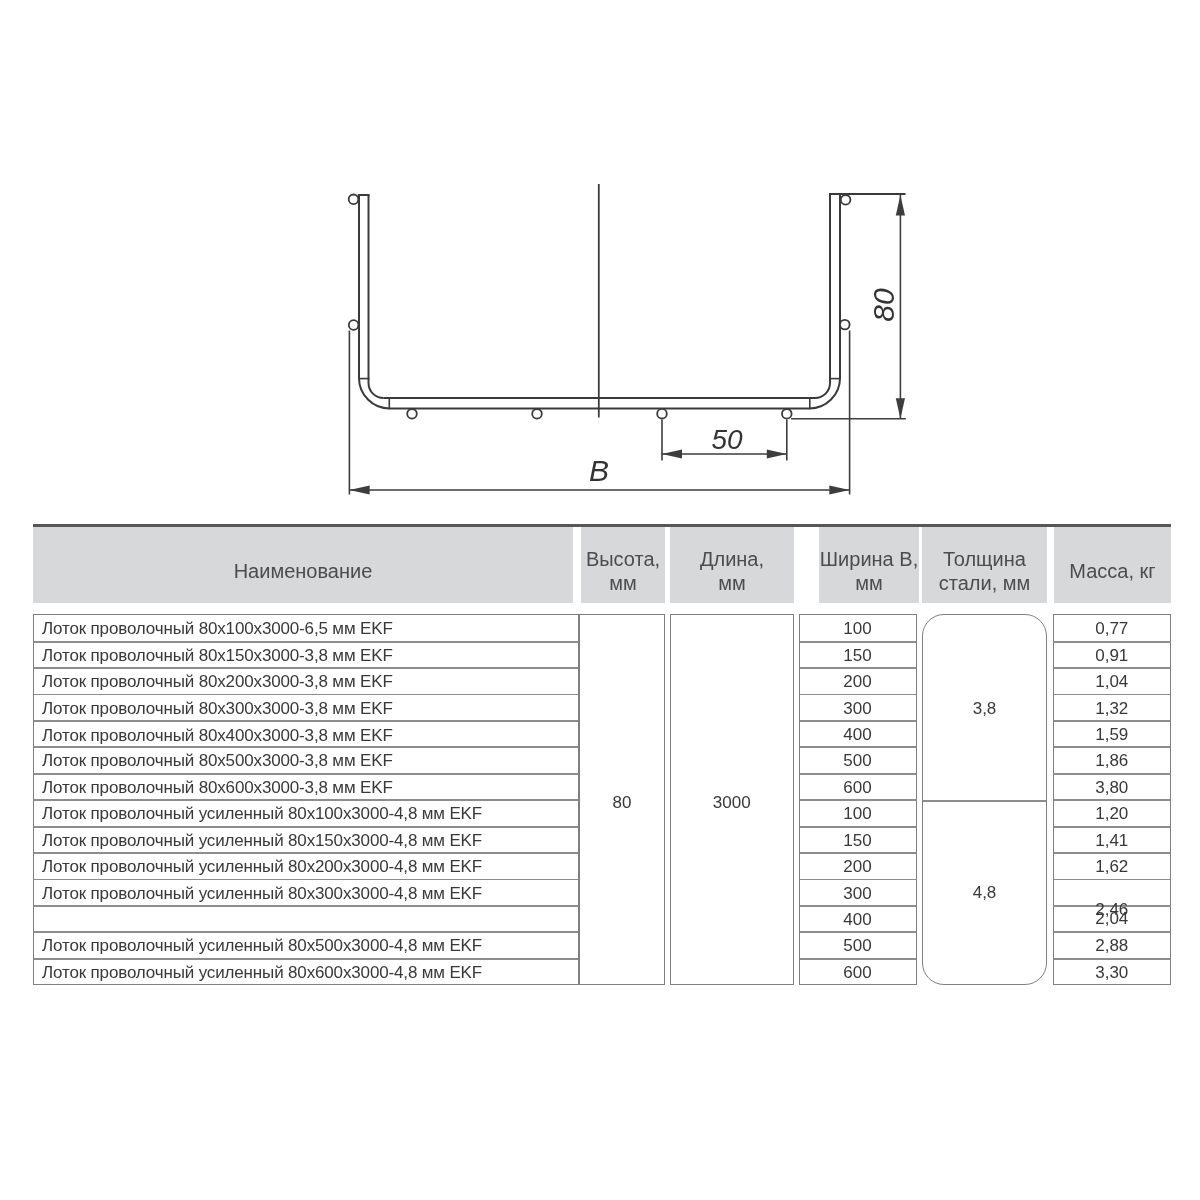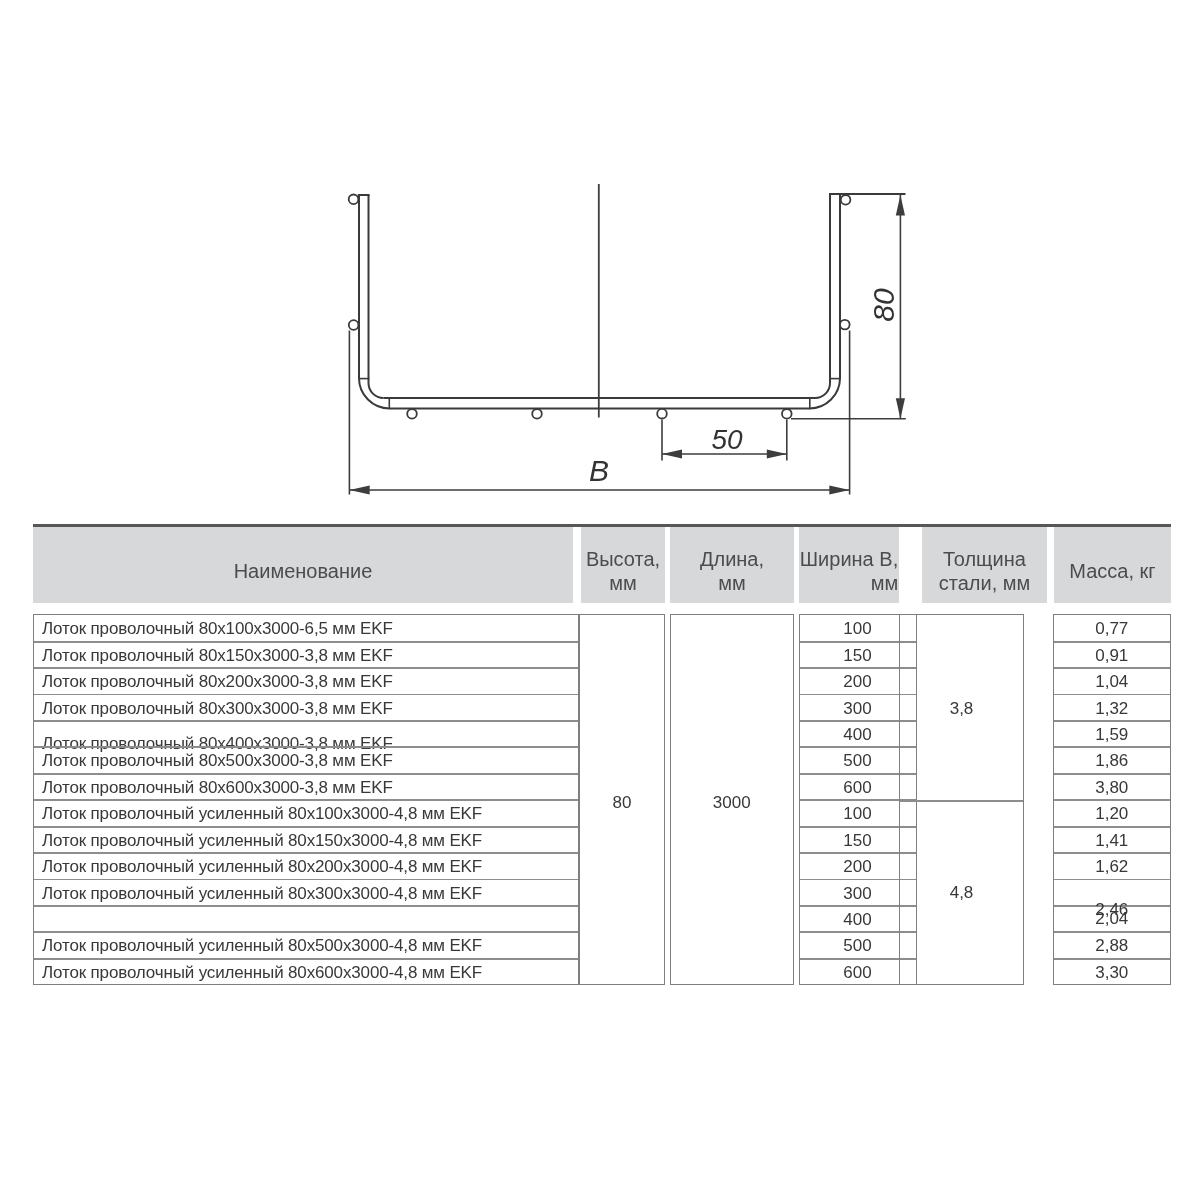--- a/index.html
+++ b/index.html
@@ -91,41 +91,41 @@
 </svg>
 
 <div style="position:absolute;left:33px;top:523.8px;width:1138px;height:3px;background:#575757"></div>
 
 <div class="hb" style="left:33px;width:540px;">Наименование</div>
 
 <div class="hb" style="left:581px;width:84px;">Высота,<br>мм</div>
 
 <div class="hb" style="left:670px;width:124px;">Длина,<br>мм</div>
 
-<div class="hb" style="left:799px;width:100px;text-align:right;">Ширина В,<br>мм</div>
+<div class="hb" style="left:819px;width:100px;">Ширина В,<br>мм</div>
 
 <div class="hb" style="left:922px;width:125px;">Толщина<br>стали, мм</div>
 
 <div class="hb" style="left:1054px;width:117px;">Масса, кг</div>
 
 <div class="bb" style="left:33px;width:546px;">
 
   <div class="nrow" style="top:0.00px;">Лоток проволочный 80х100х3000-6,5 мм EKF</div>
   <div class="rowline" style="top:25.73px;"></div>
 
   <div class="nrow" style="top:26.43px;">Лоток проволочный 80х150х3000-3,8 мм EKF</div>
   <div class="rowline" style="top:52.16px;"></div>
 
   <div class="nrow" style="top:52.86px;">Лоток проволочный 80х200х3000-3,8 мм EKF</div>
   <div class="rowline" style="top:78.59px;"></div>
 
   <div class="nrow" style="top:79.29px;">Лоток проволочный 80х300х3000-3,8 мм EKF</div>
   <div class="rowline" style="top:105.02px;"></div>
 
-  <div class="nrow" style="top:115px;">Лоток проволочный 80х400х3000-3,8 мм EKF</div>
+  <div class="nrow" style="top:107px;">Лоток проволочный 80х400х3000-3,8 мм EKF</div>
   <div class="rowline" style="top:131.45px;"></div>
 
   <div class="nrow" style="top:132.15px;">Лоток проволочный 80х500х3000-3,8 мм EKF</div>
   <div class="rowline" style="top:157.88px;"></div>
 
   <div class="nrow" style="top:158.58px;">Лоток проволочный 80х600х3000-3,8 мм EKF</div>
   <div class="rowline" style="top:184.31px;"></div>
 
   <div class="nrow" style="top:185.01px;">Лоток проволочный усиленный 80х100х3000-4,8 мм EKF</div>
   <div class="rowline" style="top:210.74px;"></div>
@@ -192,21 +192,21 @@
 
   <div class="vrow" style="top:290.73px;">400</div>
   <div class="rowline" style="top:316.46px;"></div>
 
   <div class="vrow" style="top:317.16px;">500</div>
   <div class="rowline" style="top:342.89px;"></div>
 
   <div class="vrow" style="top:343.59px;">600</div>
 </div>
 
-<div class="bb" style="left:899px;width:125px;">
+<div class="bb" style="left:922px;width:125px;border-radius:22px;">
   <div class="cen" style="top:0;height:185.5px;">3,8</div>
   <div class="rowline" style="top:184.8px;"></div>
   <div class="cen" style="top:185.5px;height:182.5px;">4,8</div>
 </div>
 
 <div class="bb" style="left:1052.5px;width:118.5px;">
 
   <div class="vrow" style="top:0.00px;">0,77</div>
   <div class="rowline" style="top:25.73px;"></div>
 

